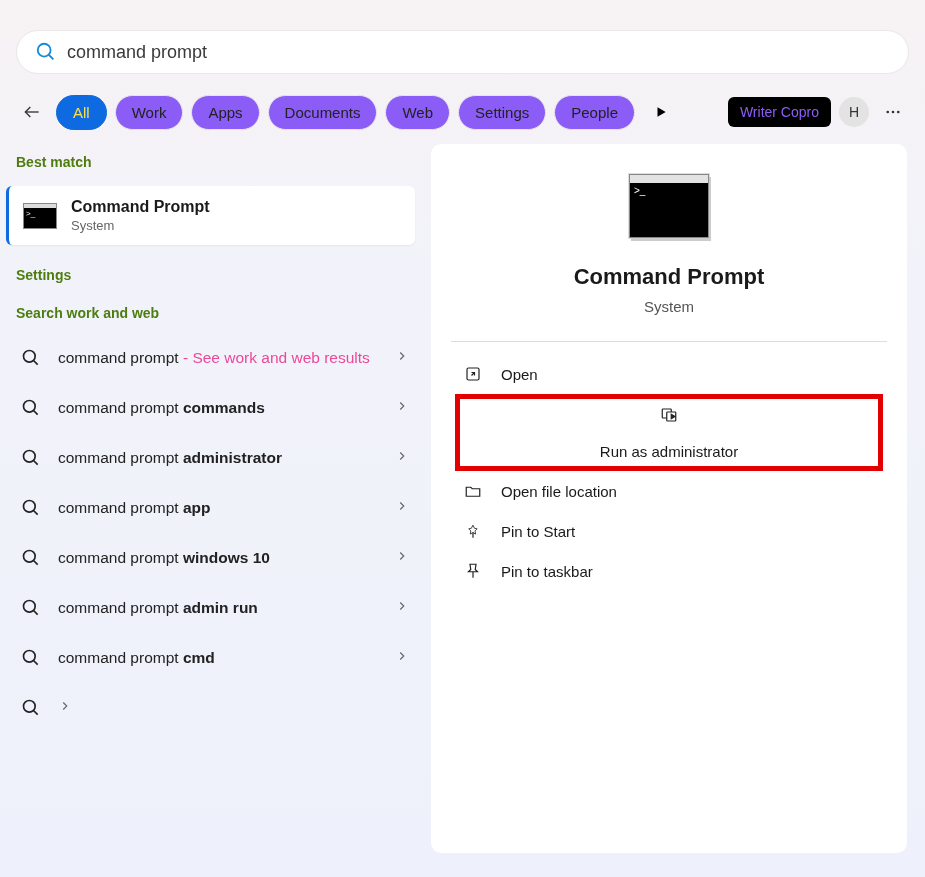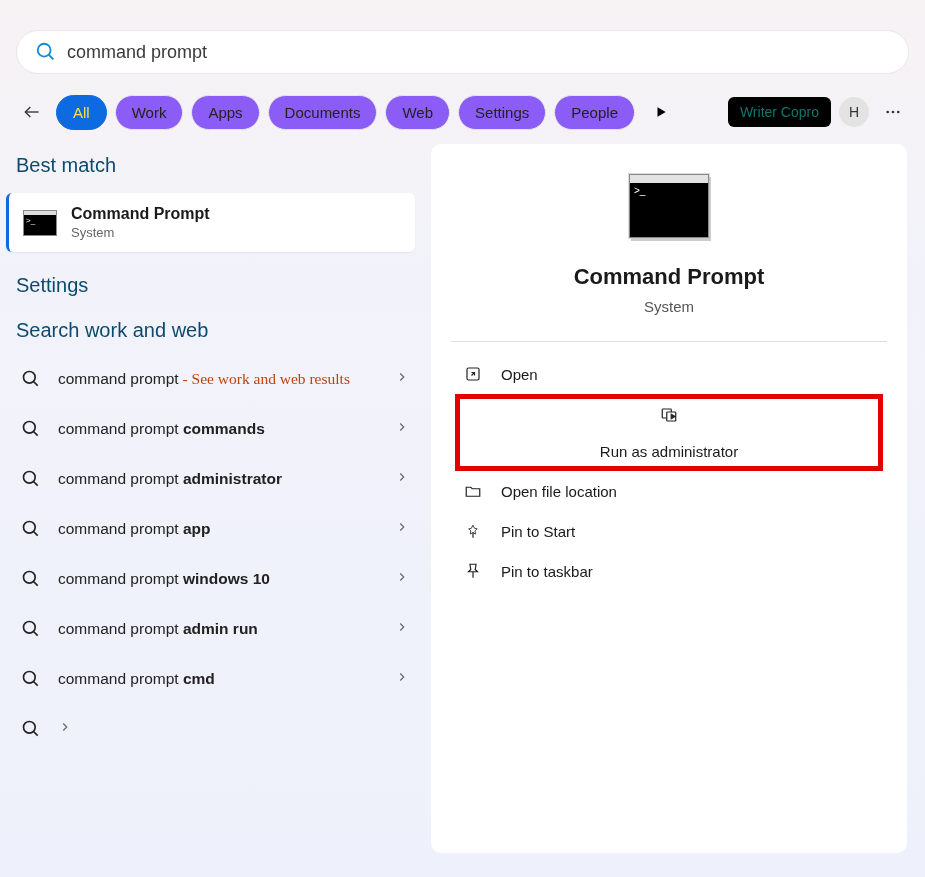--- a/index.html
+++ b/index.html
@@ -37,62 +37,62 @@
   .pill {
     padding: 8px 16px; border-radius: 18px; font-size: 15px;
     background: #8b5cf6; border: 1px solid #e6e6e6; color: #222; cursor:pointer;
   }
   .pill.active { background: #0d6ae0; color: #fde047; border-color: #0d6ae0; }
   .play-btn {
     width: 36px; height: 36px; display:flex; align-items:center; justify-content:center;
     background: transparent; border: none; cursor:pointer; border-radius: 8px;
   }
   .spacer { flex: 1; }
-  .tool-badge { padding: 7px 12px; border-radius: 6px; background:#000; color:#0f766e; font-size:14px; }
+  .tool-badge { padding: 7px 12px; border-radius: 6px; background:#000; color:#8b5cf6; font-size:14px; }
   .avatar {
     width: 30px; height:30px; border-radius:50%;
     background:#e3e3e3; display:flex; align-items:center; justify-content:center;
     font-size:14px; color:#333;
   }
   .more-btn {
     width: 32px; height:32px; border:none; background:transparent; cursor:pointer;
     display:flex; align-items:center; justify-content:center; border-radius:4px;
   }
 
   
   .main { display: flex; height: calc(877px - 150px); }
   .left-col { width: 425px; padding: 0 0 0 0; }
   .right-col {
     flex: 1; margin: 0 18px 18px 6px;
     background: #fff; border-radius: 10px; padding: 30px 20px;
     display:flex; flex-direction:column; align-items:center;
   }
 
-  .section-header { font-weight: 400; font-size: 20px; padding: 10px 16px 12px 16px; color:#0c4a6e; }
+  .section-header { font-weight: 700; font-size: 14px; padding: 10px 16px 12px 16px; color:#4d7c0f; }
 
   .best-match-card {
     margin: 4px 10px 12px 6px; padding: 12px 14px;
     background: #fff; border-radius: 6px;
     display: flex; align-items: center; gap: 14px;
     border-left: 3px solid #0d6ae0;
     box-shadow: 0 1px 2px rgba(0,0,0,0.06);
   }
   .cmd-thumb { width: 34px; height: 26px; background:#000; border:1px solid #888; position:relative; }
   .cmd-thumb::before { content:""; position:absolute; top:0;left:0;right:0;height:4px;background:#ddd; }
   .cmd-thumb::after  { content:">_"; color:#fff; font-size:8px; position:absolute; left:2px; top:5px; }
   .bm-title { font-weight:600; font-size:16px; }
   .bm-sub   { font-size:13px; color:#666; margin-top:2px; }
 
   .list-row {
     display:flex; align-items:center; gap:16px;
     padding: 14px 16px 14px 20px; cursor:pointer;
   }
   .list-row .row-label { flex:1; font-size:15.5px; color:#222; }
   .list-row .chev { color:#666; }
-  .row-label .suffix { color:#c2410c;font-family:Liberation Serif, serif; }
+  .row-label .suffix { color:#ec4899; }
   .row-label b { font-weight:600; }
 
   .row-icon { width:22px; height:22px; display:flex;align-items:center;justify-content:center; flex-shrink:0; }
 
   
   .preview-thumb {
     width: 80px; height: 64px; background:#000; border:1px solid #888;
     box-shadow: 2px 3px 0 #ccc, 0 0 0 1px #ddd;
     position:relative; margin-bottom: 26px;
   }

